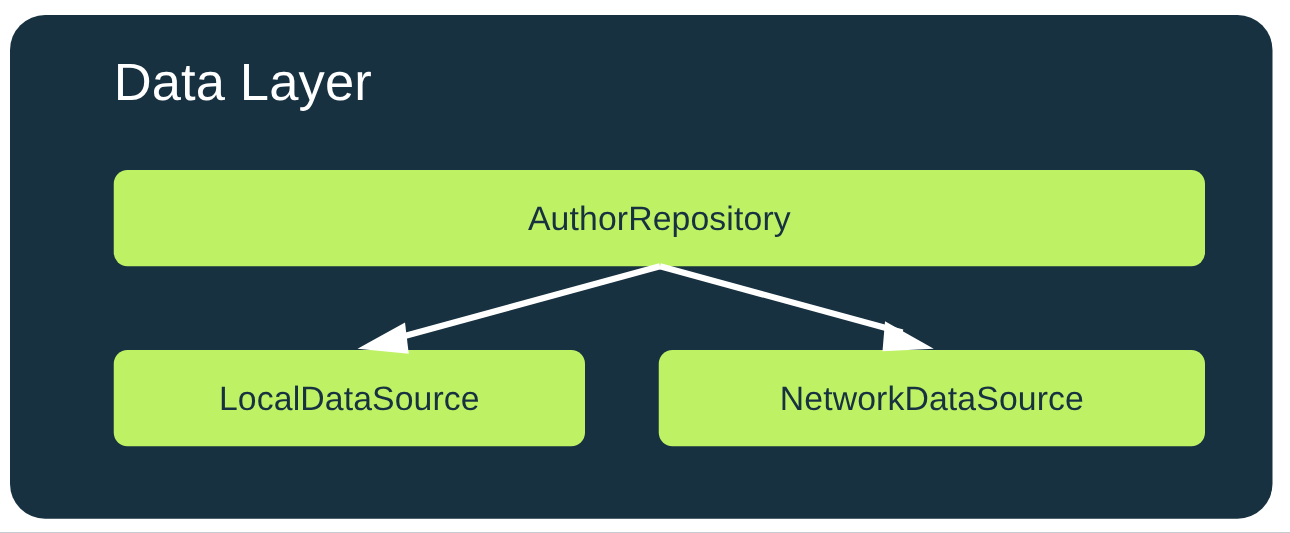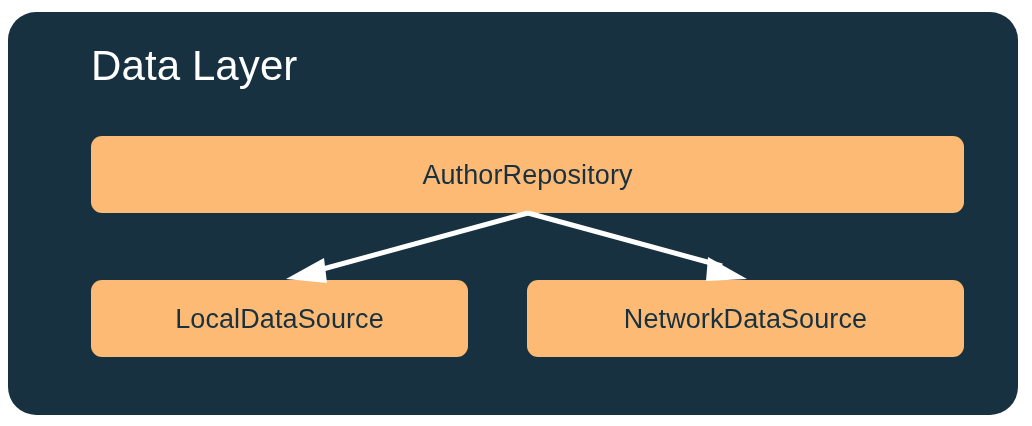--- a/index.html
+++ b/index.html
@@ -44,21 +44,21 @@
     font-weight: 400;
     color: #ffffff;
     letter-spacing: 0.1px;
     white-space: nowrap;
     font-family: "Liberation Sans", sans-serif;
   }
 
   
   .node-box {
     position: absolute;
-    background: #fdba74;
+    background: #bef264;
     border-radius: 11px;
     display: flex;
     align-items: center;
     justify-content: center;
     box-sizing: border-box;
   }
   .node-label {
     font-size: 27px;
     line-height: 32px;
     font-weight: 400;

